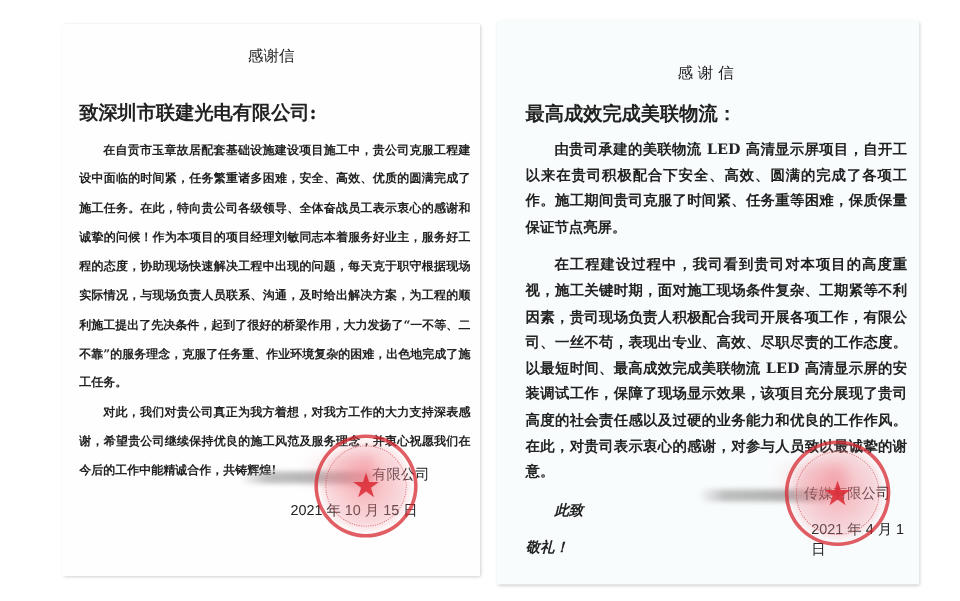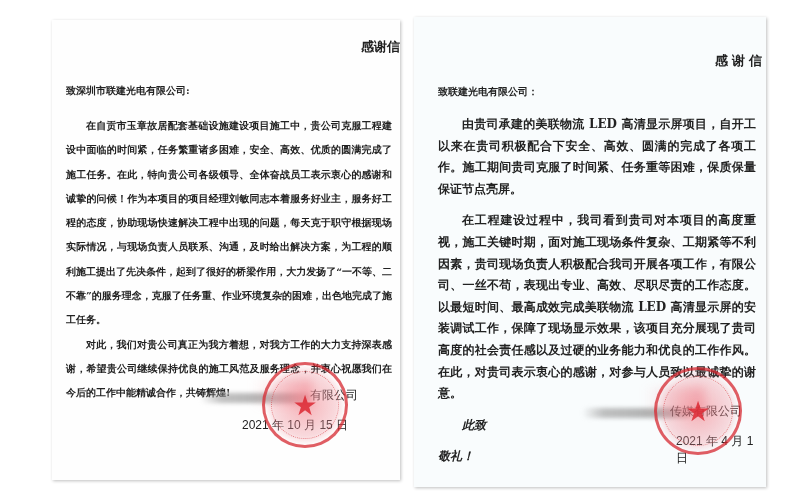--- a/index.html
+++ b/index.html
@@ -1,24 +1,24 @@
 <!DOCTYPE html>
 <html><head>
 <meta charset="utf-8">
 <style>
   html, body { margin:0; padding:0; }
   body { width:800px; height:501px; background:#ffffff; position:relative; overflow:hidden;
          font-family:"DejaVu Serif","Liberation Serif",serif; color:#222; }
   .page { position:absolute; background:#fff; box-shadow: 1px 1px 3px rgba(0,0,0,0.25); }
   #left { left:52px; top:20px; width:348px; height:460px; background:#fefefe; }
   #right { left:414px; top:17px; width:352px; height:470px; background:#f9fcfd; }
-  .title { position:absolute; left:0; right:0; text-align:right; font-weight:bold; }
+  .title { position:absolute; left:0; right:0; text-align:center; font-weight:normal; }
   #left .title { top:18px; font-size:13px; }
   #right .title { top:35px; font-size:13px; letter-spacing:4px; }
-  .salute { position:absolute; font-weight:bold; font-size:10px; }
+  .salute { position:absolute; font-weight:bold; font-size:16px; }
   #left .salute { left:14px; top:64px; }
   #right .salute { left:24px; top:68px; }
   .body { position:absolute; font-weight:bold; }
   #left .body { left:14px; top:94px; width:326px; font-size:10px; line-height:24.3px; }
   #right .body { left:24px; top:97px; width:318px; font-size:12px; line-height:21.6px; }
   .para { margin:0; text-indent:2em; text-align:justify; }
   #right .para { margin-bottom:10px; }
   .closing { margin:0;font-style:italic; }
   .sig { position:absolute; font-size:12px; font-family:"Liberation Sans",sans-serif; }
   .blur-bar { position:absolute; height:10px; border-radius:5px;
@@ -46,21 +46,21 @@
   <div class="sig" style="left:190px; top:397px;">2021 年 10 月 15 日</div>
   <div class="stamp-smear" style="left:200px; top:360px; width:60px;"></div>
   <div class="stamp" style="left:210px; top:342px; width:80px; height:80px;">
     <div class="stamp-inner"></div>
     <span class="star">★</span>
   </div>
 </div>
 
 <div class="page" id="right">
   <div class="title">感谢信</div>
-  <div class="salute">致联建光电有限公司：</div>
+  <div class="salute">最高成效完成美联物流：</div>
   <div class="body">
     <p class="para">由贵司承建的美联物流 LED 高清显示屏项目，自开工以来在贵司积极配合下安全、高效、圆满的完成了各项工作。施工期间贵司克服了时间紧、任务重等困难，保质保量保证节点亮屏。</p>
     <p class="para">在工程建设过程中，我司看到贵司对本项目的高度重视，施工关键时期，面对施工现场条件复杂、工期紧等不利因素，贵司现场负责人积极配合我司开展各项工作，有限公司、一丝不苟，表现出专业、高效、尽职尽责的工作态度。以最短时间、最高成效完成美联物流 LED 高清显示屏的安装调试工作，保障了现场显示效果，该项目充分展现了贵司高度的社会责任感以及过硬的业务能力和优良的工作作风。在此，对贵司表示衷心的感谢，对参与人员致以最诚挚的谢意。</p>
     <p class="para closing">此致</p>
     <p class="closing" style="margin-top:8px;">敬礼！</p>
   </div>
   <div class="blur-bar" style="left:168px; top:391px; width:110px;"></div>
   <div class="sig" style="left:256px; top:386px;">传媒有限公司</div>
   <div class="sig" style="left:262px; top:416px;">2021 年 4 月 1 日</div>
   <div class="stamp-smear" style="left:230px; top:370px; width:60px;"></div>

